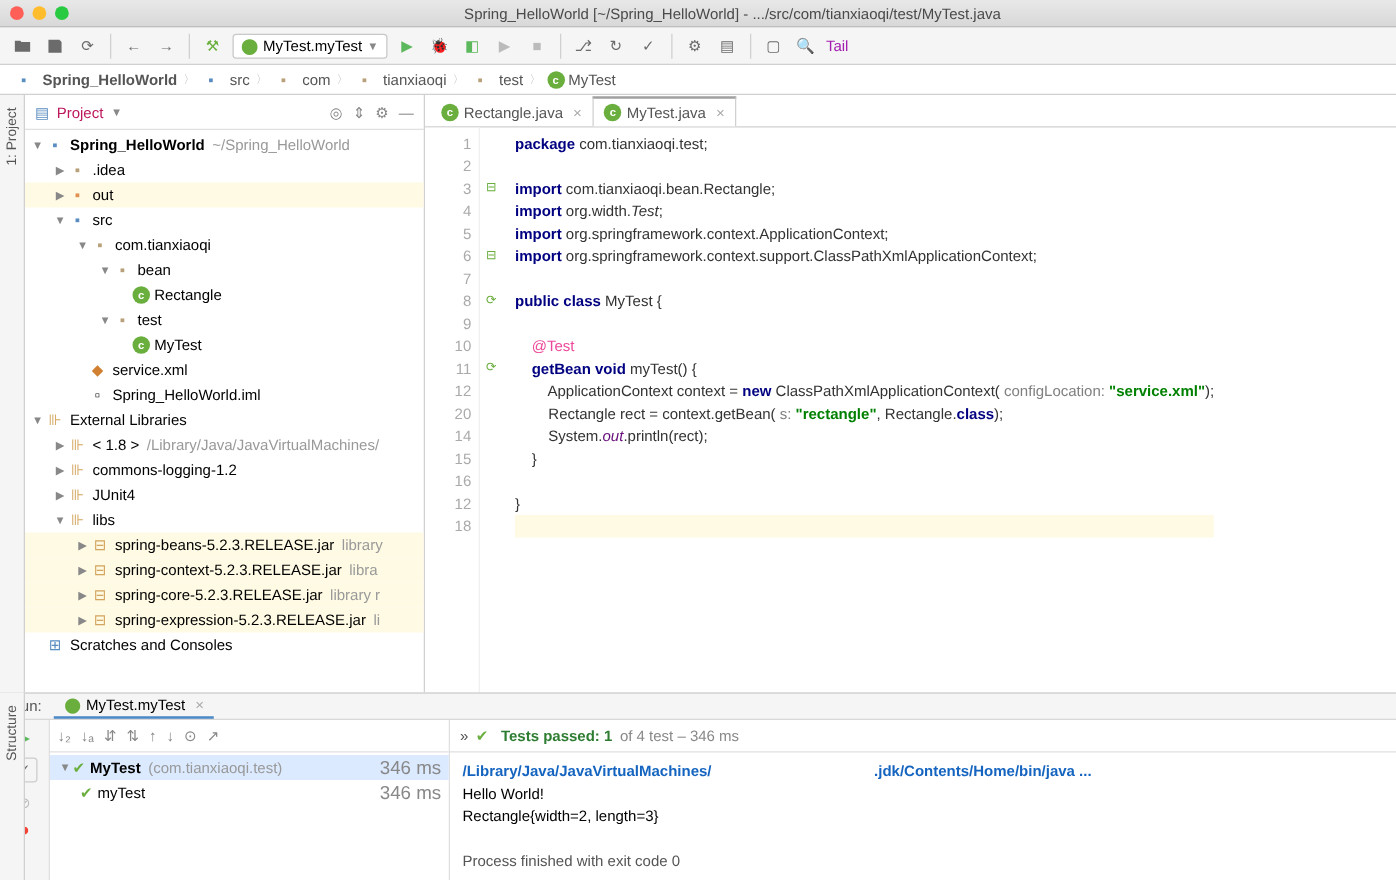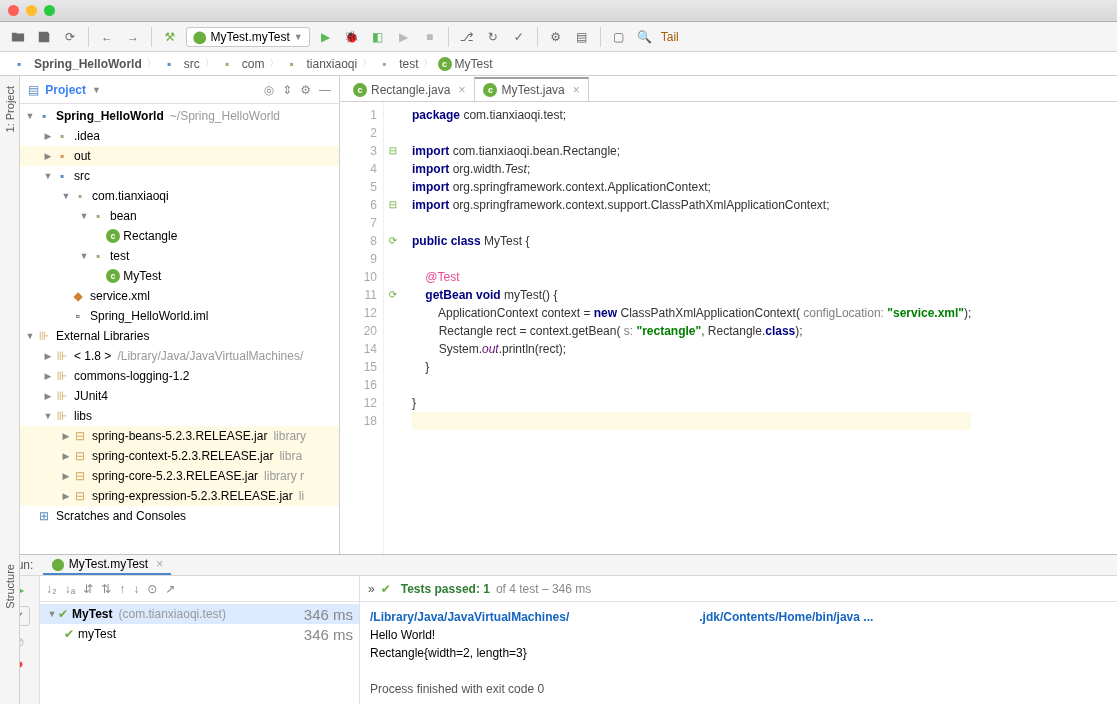--- a/index.html
+++ b/index.html
@@ -15,21 +15,21 @@
 .runconfig { border:1px solid #c8c8c8; border-radius:3px; padding:2px 6px; display:flex; align-items:center; gap:4px; background:#fff; }
 .runconfig .cicon{color:#6aaf3e;font-weight:bold}
 .breadcrumb { height:24px; background:#fff; border-bottom:1px solid #d0d0d0; display:flex; align-items:center; padding:0 8px; gap:2px; font-size:11px; color:#555; }
 .bc-item { display:flex; align-items:center; gap:3px; padding:1px 3px; }
 .bc-sep { color:#bbb; font-size:9px; }
 .main { flex:1; display:flex; min-height:0; }
 .leftgutter { width:20px; background:#f5f5f5; border-right:1px solid #d0d0d0; display:flex; flex-direction:column; align-items:center; padding-top:4px; gap:16px; }
 .vtab { writing-mode:vertical-rl; transform:rotate(180deg); font-size:11px; color:#555; padding:6px 2px; cursor:pointer; }
 .projectpanel { width:320px; background:#fff; border-right:1px solid #d0d0d0; display:flex; flex-direction:column; }
 .pp-header { height:28px; border-bottom:1px solid #e0e0e0; display:flex; align-items:center; padding:0 8px; gap:6px; }
-.pp-title { font-weight:700; color:#3b82f6; }
+.pp-title { font-weight:400; color:#be185d; }
 .pp-chev{color:#888;font-size:9px}
 .pp-tools { margin-left:auto; display:flex; gap:8px; color:#888; }
 .tree { flex:1; overflow:auto; padding:2px 0; }
 .node { display:flex; align-items:center; height:20px; padding-right:4px; white-space:nowrap; cursor:pointer; }
 .node.sel{background:#fffae3}
 .arrow { width:12px; text-align:center; color:#888; font-size:9px; }
 .nicon { width:16px; height:16px; display:inline-flex; align-items:center; justify-content:center; margin-right:4px; }
 .fldr{color:#b8a17a}.fldr.orange{color:#e09050}.fldr.blue{color:#5a8dc0}
 .jicon{width:14px;height:14px;border-radius:7px;background:#6aaf3e;color:#fff;font-size:9px;font-weight:bold;display:flex;align-items:center;justify-content:center}
 .xicon{color:#d08030}
@@ -69,20 +69,21 @@
 </style>
 </head>
 <body>
 
 <div class="titlebar">
   <div class="traffic">
     <div class="tdot r"></div>
     <div class="tdot y"></div>
     <div class="tdot g"></div>
   </div>
+  <div class="titletext">Spring_HelloWorld [~/Spring_HelloWorld] - .../src/com/tianxiaoqi/test/MyTest.java</div>
 </div>
 
 <div class="toolbar">
   <div class="tbtn">
       <svg width="14" height="14" viewBox="0 0 16 16">
         <path fill="#6b6b6b" d="M1 3h5l1 1h8v9H1z"></path>
       </svg>
     </div>
   <div class="tbtn">
       <svg width="14" height="14" viewBox="0 0 16 16">
@@ -108,21 +109,21 @@
   <div class="sep"></div>
   <div class="tbtn">⎇</div>
   <div class="tbtn">↻</div>
   <div class="tbtn">✓</div>
   <div class="sep"></div>
   <div class="tbtn">⚙</div>
   <div class="tbtn">▤</div>
   <div class="sep"></div>
   <div class="tbtn">▢</div>
   <div class="tbtn">🔍</div>
-  <span style="color:#a16207">Tail</span>
+  <span style="color:#a21caf">Tail</span>
 </div>
 
 <div class="breadcrumb">
   <div class="bc-item">
       <span class="nicon fldr blue">▪</span>
       <b>Spring_HelloWorld</b>
     </div>
     <span class="bc-sep">〉</span>
   <div class="bc-item">
       <span class="nicon fldr blue">▪</span>

